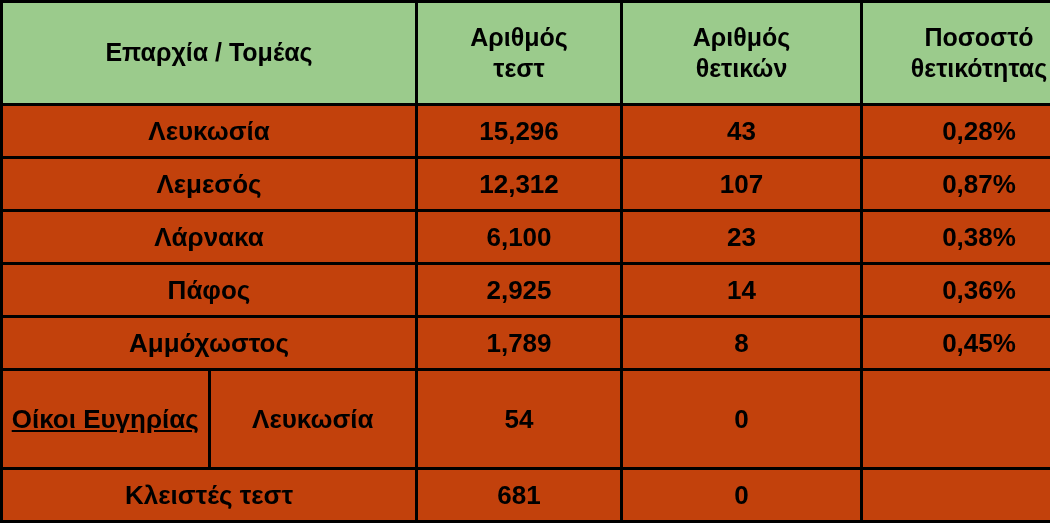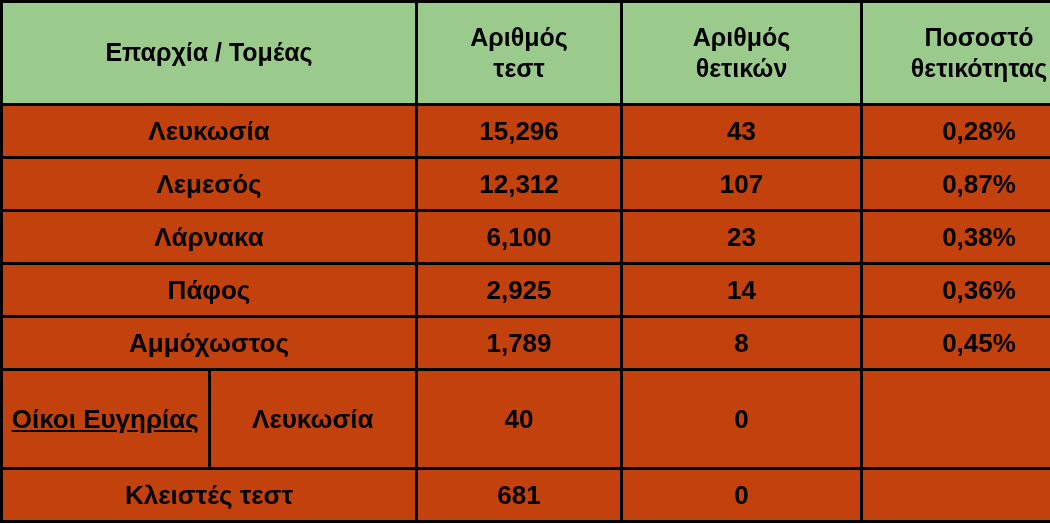--- a/index.html
+++ b/index.html
@@ -108,21 +108,21 @@
       </tr>
       <tr>
         <td colspan="2">Αμμόχωστος</td>
         <td>1,789</td>
         <td>8</td>
         <td>0,45%</td>
       </tr>
       <tr class="tall-row">
         <td class="sub-left nowrap-2">Οίκοι Ευγηρίας</td>
         <td>Λευκωσία</td>
-        <td>40</td>
+        <td>54</td>
         <td>0</td>
         <td class="empty-cell"></td>
       </tr>
       <tr>
         <td colspan="2">Κλειστές τεστ</td>
         <td>681</td>
         <td>0</td>
         <td class="empty-cell"></td>
       </tr>
     </tbody>

